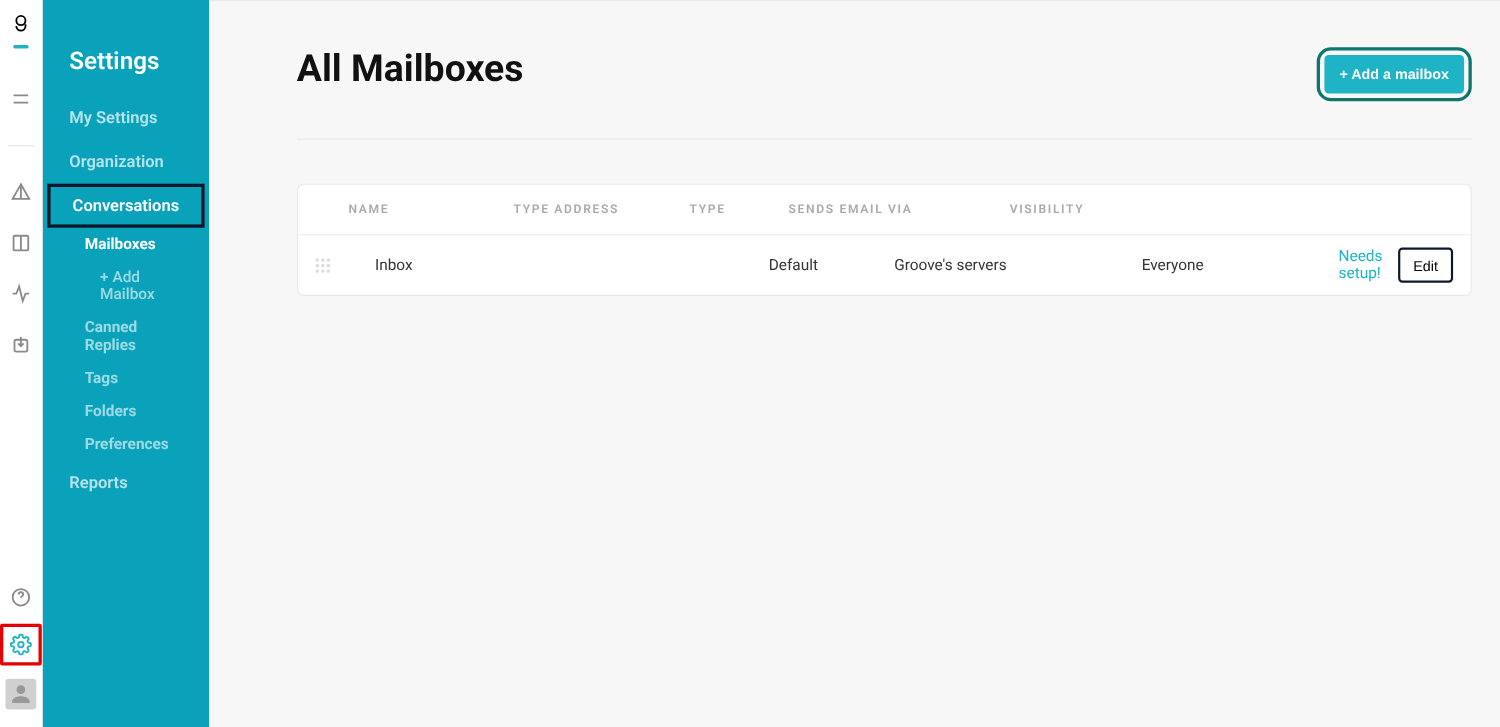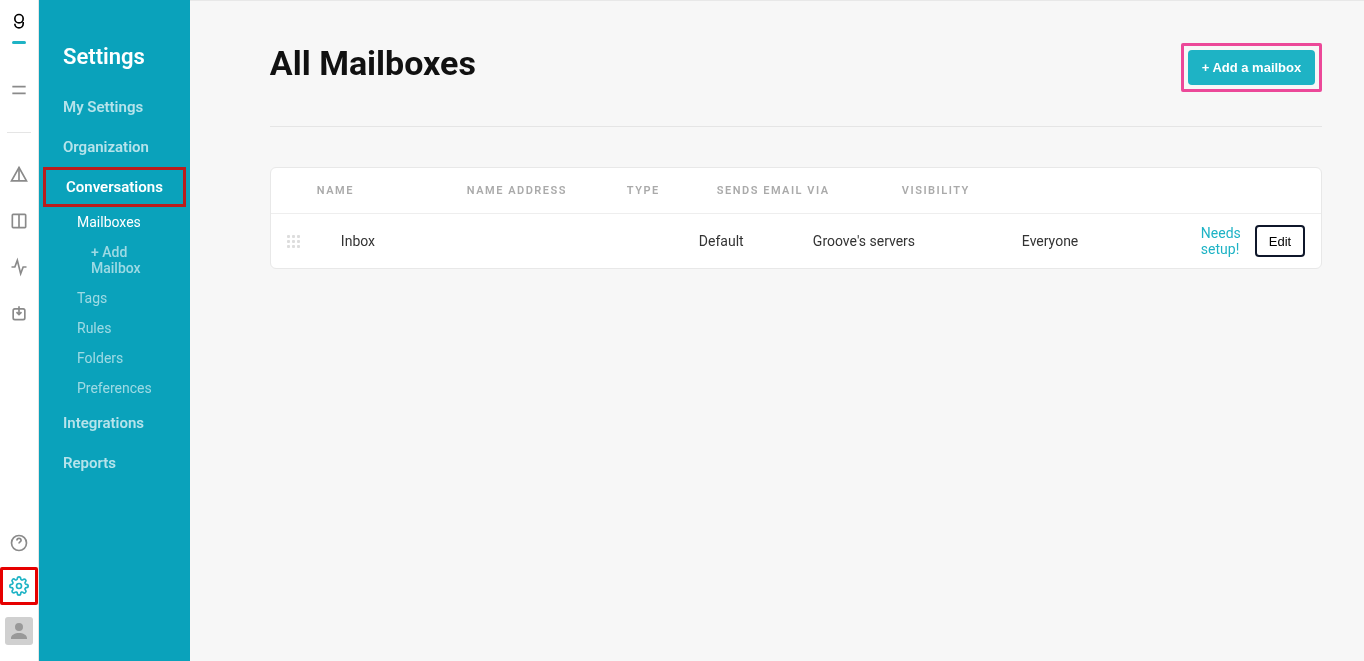--- a/index.html
+++ b/index.html
@@ -106,32 +106,32 @@
       padding: 0 24px 18px 24px;
     }
     .sidebar-item {
       padding: 11px 24px;
       font-size: 15px;
       font-weight: 600;
       color: rgba(255,255,255,0.7);
       cursor: pointer;
     }
     .sidebar-item.highlighted {
-      border: 3px solid #b91c1c;
+      border: 3px solid #0f172a;
       margin: 0 4px 0 4px;
       padding: 8px 20px;
       color: #fff;
     }
     .sidebar-sub {
       padding-left: 14px;
     }
     .sidebar-subitem {
       padding: 7px 24px;
       font-size: 14px;
-      font-weight: 400;
+      font-weight: 700;
       color: rgba(255,255,255,0.6);
       cursor: pointer;
     }
     .sidebar-subitem.active {
       color: #fff;
     }
     .sidebar-subitem.indent {
       padding-left: 38px;
       font-weight: 500;
     }
@@ -148,22 +148,22 @@
       align-items: flex-start;
       border-bottom: 1px solid #e5e5e5;
       padding-bottom: 34px;
     }
     .page-title {
       font-size: 34px;
       font-weight: 700;
       color: #111;
     }
     .add-mailbox-wrap {
-      border: 3px solid #ec4899;
-      border-radius: 2px;
+      border: 3px solid #0f766e;
+      border-radius: 13px;
       padding: 4px;
       text-decoration: underline;
     }
     .add-mailbox-btn {
       background: #1eb3c5;
       color: #fff;
       border: none;
       border-radius: 4px;
       padding: 10px 14px;
       font-size: 13px;
@@ -198,21 +198,21 @@
     }
     .td {
       font-size: 14px;
       color: #333;
     }
     .col-drag { width: 30px; }
     .col-name { width: 150px; }
     .col-email { width: 160px; }
     .col-type { width: 90px; }
     .col-sends { width: 185px; }
-    .col-visibility { width: 155px; }
+    .col-visibility { width: 155px; margin-left: 16px; }
     .col-actions { flex: 1; display: flex; justify-content: flex-end; gap: 14px; }
     .drag-handle {
       display: grid;
       grid-template-columns: repeat(3, 3px);
       grid-template-rows: repeat(3, 3px);
       gap: 2px;
     }
     .drag-handle span {
       width: 3px;
       height: 3px;
@@ -299,42 +299,41 @@
 </div>
 
 <div class="sidebar">
   <div class="sidebar-title">Settings</div>
   <div class="sidebar-item">My Settings</div>
   <div class="sidebar-item">Organization</div>
   <div class="sidebar-item highlighted">Conversations</div>
   <div class="sidebar-sub">
     <div class="sidebar-subitem active">Mailboxes</div>
     <div class="sidebar-subitem indent">+ Add Mailbox</div>
+    <div class="sidebar-subitem">Canned Replies</div>
     <div class="sidebar-subitem">Tags</div>
-    <div class="sidebar-subitem">Rules</div>
     <div class="sidebar-subitem">Folders</div>
     <div class="sidebar-subitem">Preferences</div>
   </div>
-  <div class="sidebar-item">Integrations</div>
   <div class="sidebar-item">Reports</div>
 </div>
 
 <div class="main">
   <div class="main-header">
     <div class="page-title">All Mailboxes</div>
     <div class="add-mailbox-wrap">
       <button class="add-mailbox-btn">+ Add a mailbox</button>
     </div>
   </div>
 
   <div class="table-card">
     <div class="table-header">
       <div class="th col-drag"></div>
       <div class="th col-name">NAME</div>
-      <div class="th col-email">NAME ADDRESS</div>
+      <div class="th col-email">TYPE ADDRESS</div>
       <div class="th col-type">TYPE</div>
       <div class="th col-sends">SENDS EMAIL VIA</div>
       <div class="th col-visibility">VISIBILITY</div>
       <div class="th col-actions"></div>
     </div>
     <div class="table-row">
       <div class="td col-drag">
         <div class="drag-handle">
           <span></span>
             <span></span>

